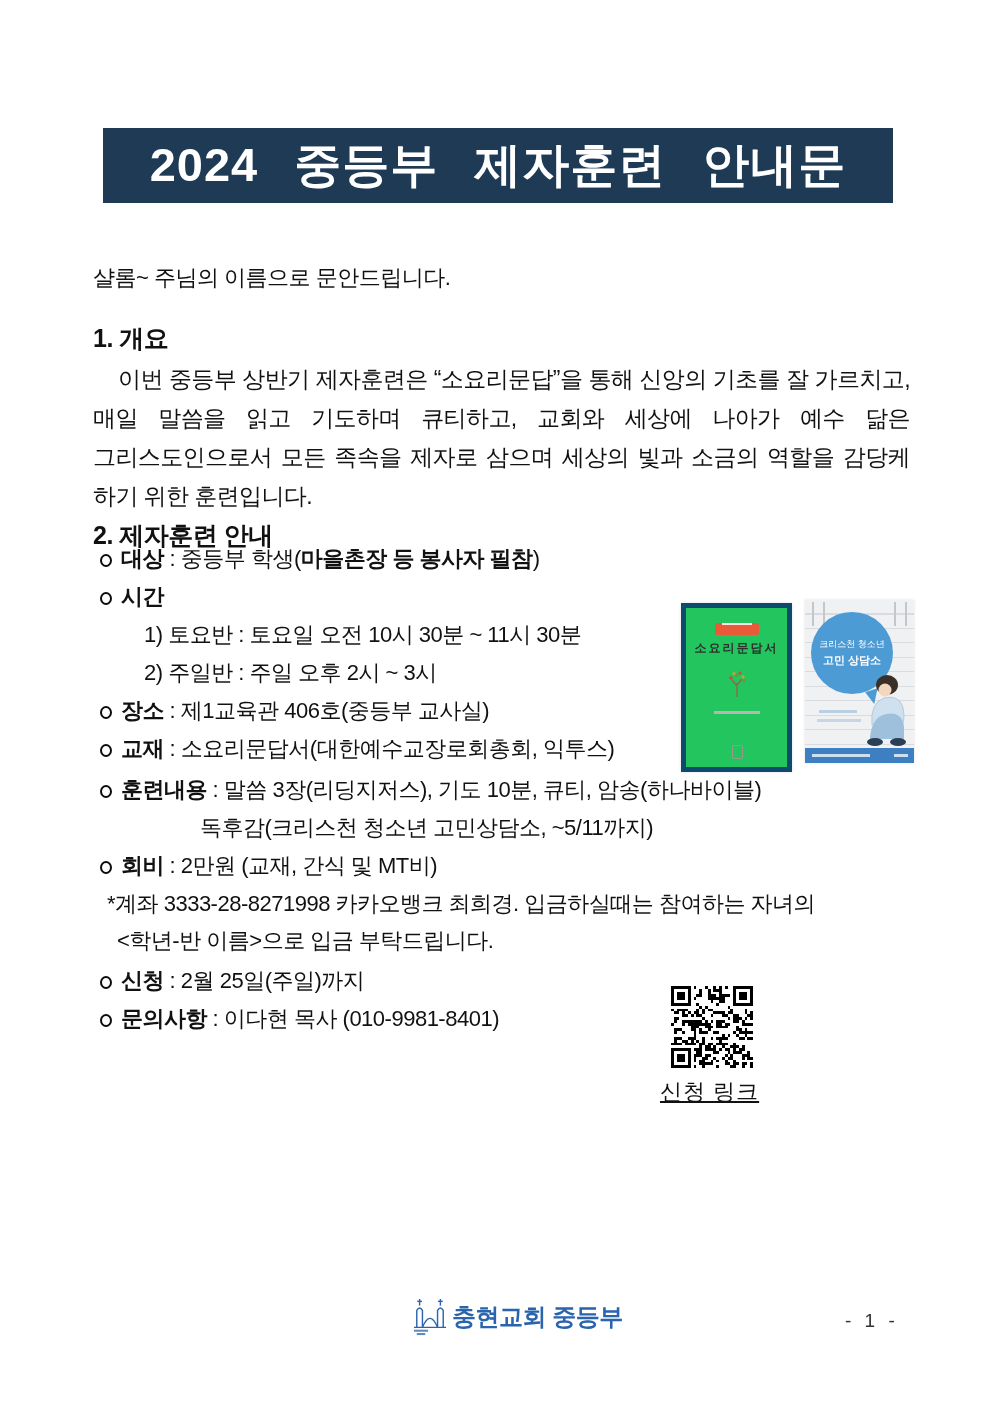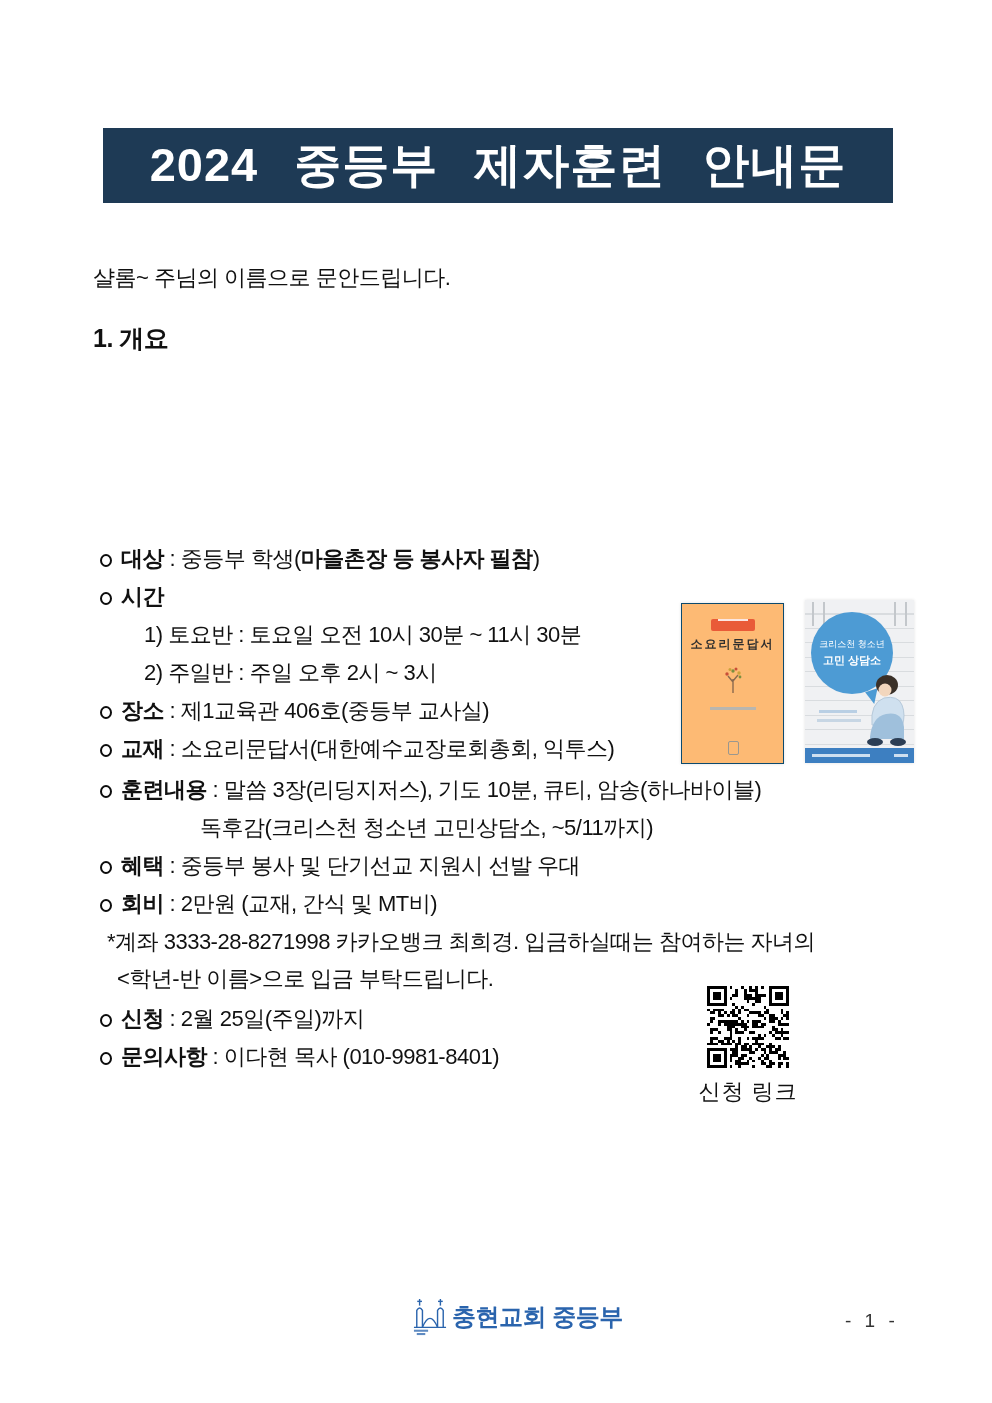--- a/index.html
+++ b/index.html
@@ -43,22 +43,22 @@
   .sub{padding-left:44px;line-height:38px;white-space:nowrap;}
   .cont2{padding-left:100px;line-height:38px;white-space:nowrap;}
   .gap-top{margin-top:3px;}
   .note{line-height:37px;padding-left:7px;white-space:nowrap;}
   .note2{padding-left:17px;}
   b.inb{font-weight:800;}
 
   
   .books{position:absolute;left:681px;top:600px;width:233px;height:165px;}
   .book1{
-    position:absolute;left:0;top:3px;width:101px;height:159px;background:#fdba74;
-    border:1px solid #0c4a6e;box-shadow:0 0 3px rgba(0,0,0,.12);text-align:center;
+    position:absolute;left:0;top:3px;width:101px;height:159px;background:#22c55e;
+    border:5px solid #0c4a6e;box-shadow:0 0 3px rgba(0,0,0,.12);text-align:center;
   }
   .book1-badge{width:44px;height:12px;background:#e95b38;border-radius:2px;margin:15px auto 5px;}
   .book1-badge .dash{width:30px;height:2px;background:#ffffff;opacity:.85;margin:5px auto 0;}
   .book1-title{font-size:12px;font-weight:700;color:#2e2e2e;letter-spacing:2px;}
   .book1-tree{margin-top:13px;}
   .book1-authors{width:46px;height:3px;background:#b9b6af;margin:9px auto 0;}
   .book1-pub{position:absolute;left:46px;bottom:8px;width:9px;height:12px;border:1px solid #9a978f;border-radius:2px;}
 
   .book2{
     position:absolute;left:124px;top:0;width:109px;height:163px;overflow:hidden;
@@ -80,21 +80,21 @@
     transform:rotate(-18deg);
   }
   .b2-smalltext1{position:absolute;left:14px;top:110px;width:38px;height:3px;background:#b9cfe4;}
   .b2-smalltext2{position:absolute;left:12px;top:119px;width:44px;height:3px;background:#c7d6e4;}
   .b2-bar{position:absolute;left:0;bottom:0;width:100%;height:15px;background:#3d7fc1;}
   .b2-bar .t1{position:absolute;left:7px;top:6px;width:58px;height:3px;background:#ffffff;opacity:.75;}
   .b2-bar .t2{position:absolute;right:6px;top:6px;width:14px;height:3px;background:#ffffff;opacity:.75;}
   .person{position:absolute;right:2px;bottom:12px;}
 
   
-  .qr-block{position:absolute;left:696px;top:986px;width:104px;text-align:center;}
+  .qr-block{position:absolute;left:660px;top:986px;width:104px;text-decoration:underline;}
   .qr-svg{display:block;margin:0 auto;}
   .qr-caption{margin-top:9px;font-size:22px;letter-spacing:1px;color:#111;white-space:nowrap;}
 
   
   .footer-logo{position:absolute;left:413px;top:1296px;}
   .footer-org{
     position:absolute;left:452px;top:1301px;font-size:24px;font-weight:800;
     color:#2a64ad;letter-spacing:-0.5px;white-space:nowrap;
   }
   .footer-page{position:absolute;left:845px;top:1310px;font-size:19px;color:#333;letter-spacing:4px;white-space:nowrap;}
@@ -104,21 +104,23 @@
 
 <div class="page">
 
   <div class="banner">
     <span>2024 중등부 제자훈련 안내문</span>
   </div>
 
   <p class="greeting">샬롬~ 주님의 이름으로 문안드립니다.</p>
 
   <h2 class="sec-heading sec1-heading">1. 개요</h2>
-
+  <p class="overview">이번 중등부 상반기 제자훈련은 “소요리문답”을 통해 신앙의 기초를 잘 가르치고, 매일 말씀을 읽고 기도하며 큐티하고, 교회와 세상에 나아가 예수 닮은 그리스도인으로서 모든 족속을 제자로 삼으며 세상의 빛과 소금의 역할을 감당케 하기 위한 훈련입니다.</p>
+
+  <h2 class="sec-heading sec2-heading">2. 제자훈련 안내</h2>
 
   <div class="info-list">
 
     <div class="row">
       <span class="bullet"></span><b class="lbl">대상</b><span> : 중등부 학생(</span><b class="inb">마을촌장 등 봉사자 필참</b><span>)</span>
     </div>
 
 
     <div class="row">
       <span class="bullet"></span><b class="lbl">시간</b>
@@ -132,23 +134,20 @@
 
     <div class="row">
       <span class="bullet"></span><b class="lbl">교재</b><span> : 소요리문답서(대한예수교장로회총회, 익투스)</span>
     </div>
 
     <div class="row gap-top">
       <span class="bullet"></span><b class="lbl">훈련내용</b><span> : 말씀 3장(리딩지저스), 기도 10분, 큐티, 암송(하나바이블)</span>
     </div>
     <div class="cont2">독후감(크리스천 청소년 고민상담소, ~5/11까지)</div>
 
-    <div class="row">
-      <span class="bullet"></span><b class="lbl">혜택</b><span> : 중등부 봉사 및 단기선교 지원시 선발 우대</span>
-    </div>
 
     <div class="row">
       <span class="bullet"></span><b class="lbl">회비</b><span> : 2만원 (교재, 간식 및 MT비)</span>
     </div>
 
     <div class="note">*계좌 3333-28-8271998 카카오뱅크 최희경. 입금하실때는 참여하는 자녀의</div>
     <div class="note note2">&lt;학년-반 이름&gt;으로 입금 부탁드립니다.</div>
 
     <div class="row gap-top">
       <span class="bullet"></span><b class="lbl">신청</b><span> : 2월 25일(주일)까지</span>

